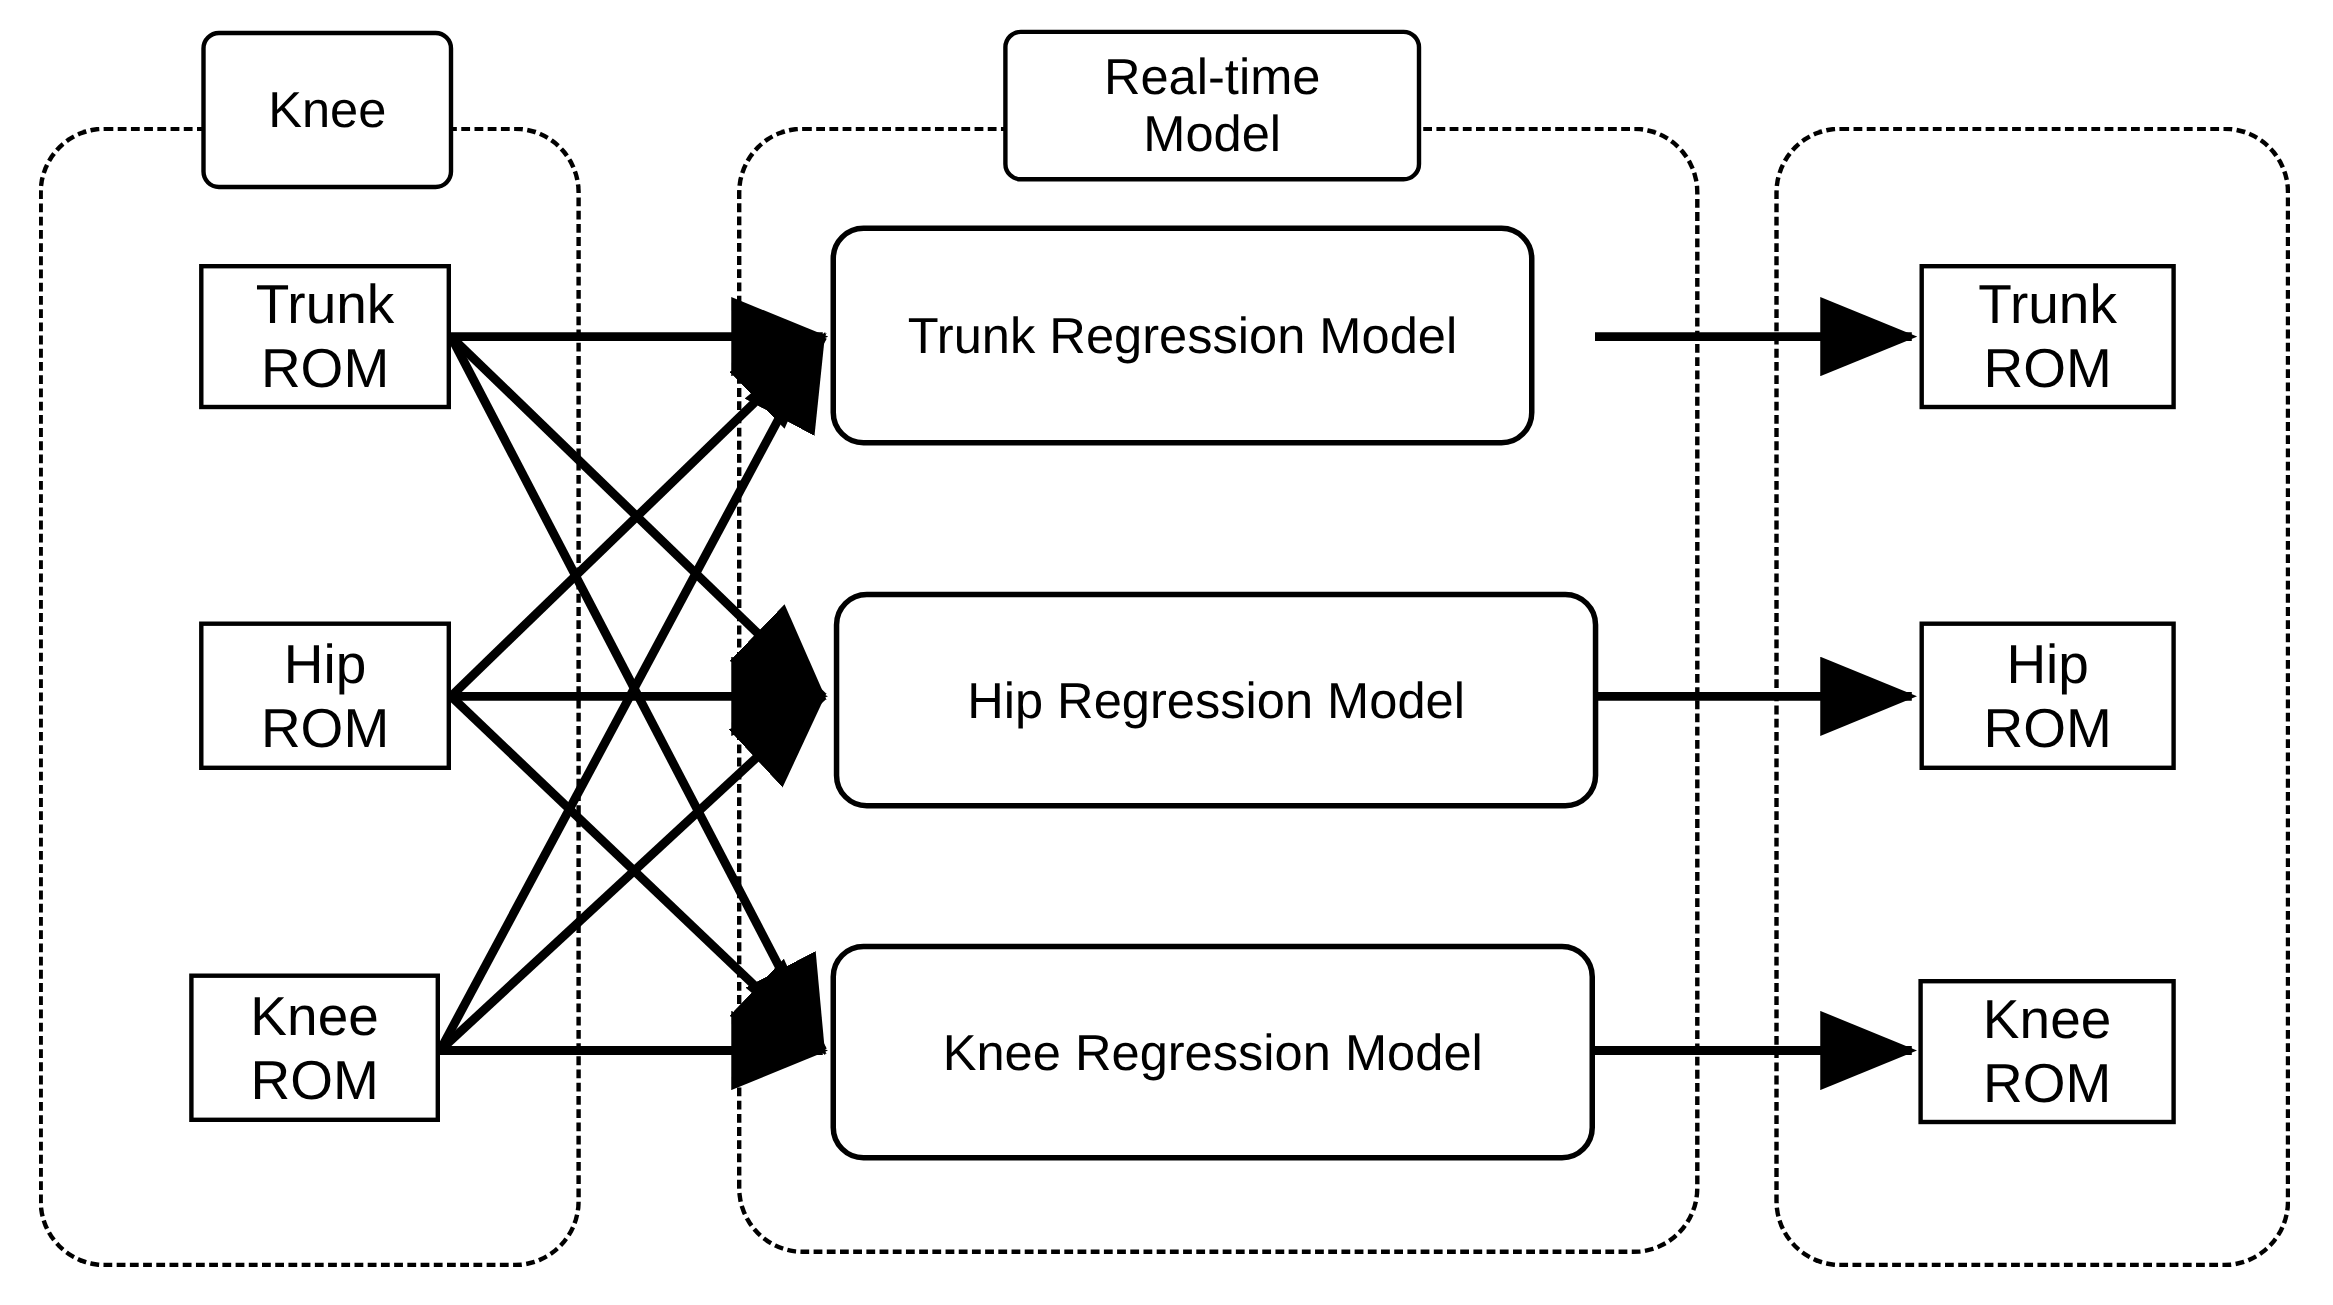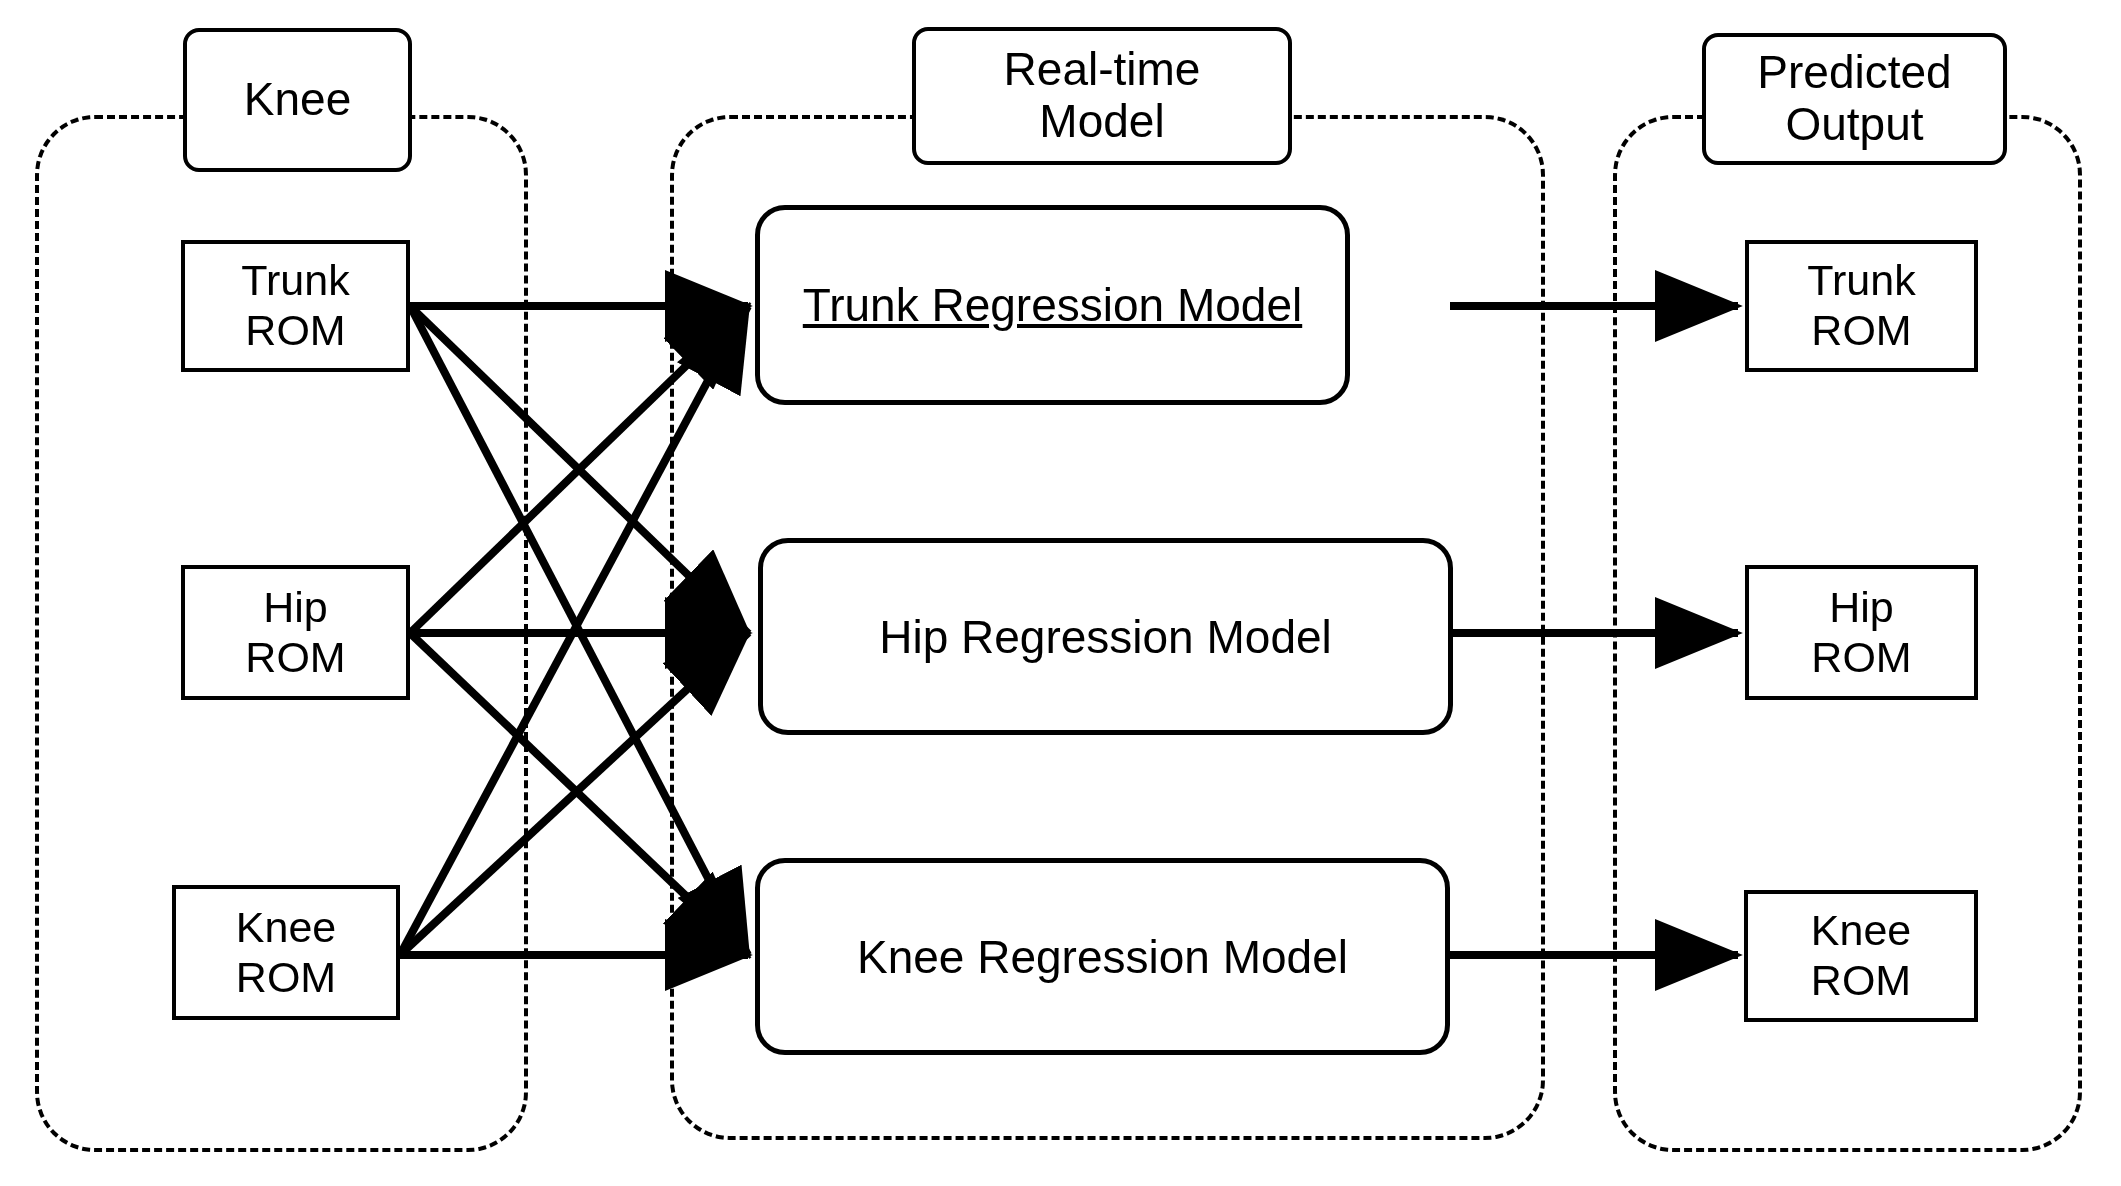--- a/index.html
+++ b/index.html
@@ -12,21 +12,21 @@
            box-sizing:border-box;background:transparent;}
 
   .labelbox{position:absolute;box-sizing:border-box;background:#fff;
             border:4px solid #000;border-radius:16px;
             display:flex;align-items:center;justify-content:center;
             text-align:center;line-height:1.12;font-size:46px;z-index:6;}
 
   .iobox{position:absolute;box-sizing:border-box;background:#fff;
          border:4px solid #000;border-radius:0;
          display:flex;align-items:center;justify-content:center;
-         text-align:center;line-height:1.16;font-size:43px;z-index:5;}
+         text-align:center;line-height:1.16;font-size:50px;z-index:5;}
 
   .modelbox{position:absolute;box-sizing:border-box;background:#fff;
             border:5px solid #000;border-radius:30px;
             display:flex;align-items:center;justify-content:center;
             text-align:center;font-size:46px;z-index:5;}
 </style>
 </head>
 <body>
 
 <div id="stage">
@@ -63,39 +63,35 @@
 
   <div class="labelbox" style="left:183px;top:28px;width:229px;height:144px;">
     <span>Knee</span>
   </div>
 
   <div class="labelbox" style="left:912px;top:27px;width:380px;height:138px;flex-direction:column;">
     <span>Real-time</span>
     <span>Model</span>
   </div>
 
-  <div class="labelbox" style="left:1702px;top:33px;width:305px;height:132px;flex-direction:column;">
-    <span>Predicted</span>
-    <span>Output</span>
-  </div>
 
   <div class="iobox" style="left:181px;top:240px;width:229px;height:132px;flex-direction:column;">
     <span>Trunk</span>
     <span>ROM</span>
   </div>
   <div class="iobox" style="left:181px;top:565px;width:229px;height:135px;flex-direction:column;">
     <span>Hip</span>
     <span>ROM</span>
   </div>
   <div class="iobox" style="left:172px;top:885px;width:228px;height:135px;flex-direction:column;">
     <span>Knee</span>
     <span>ROM</span>
   </div>
 
-  <div class="modelbox" style="left:755px;top:205px;width:595px;height:200px;text-decoration:underline;">
+  <div class="modelbox" style="left:755px;top:205px;width:640px;height:200px;">
     <span>Trunk Regression Model</span>
   </div>
   <div class="modelbox" style="left:758px;top:538px;width:695px;height:197px;">
     <span>Hip Regression Model</span>
   </div>
   <div class="modelbox" style="left:755px;top:858px;width:695px;height:197px;">
     <span>Knee Regression Model</span>
   </div>
 
   <div class="iobox" style="left:1745px;top:240px;width:233px;height:132px;flex-direction:column;">

